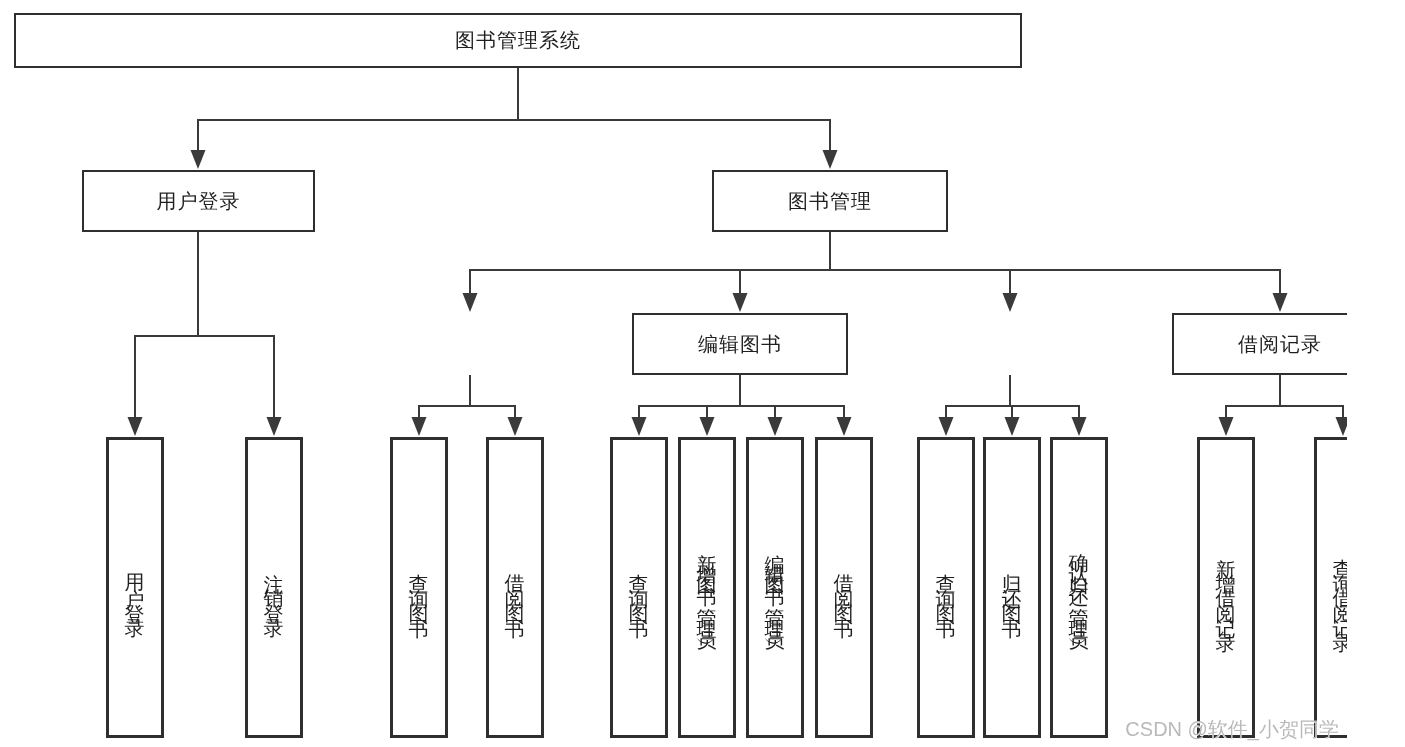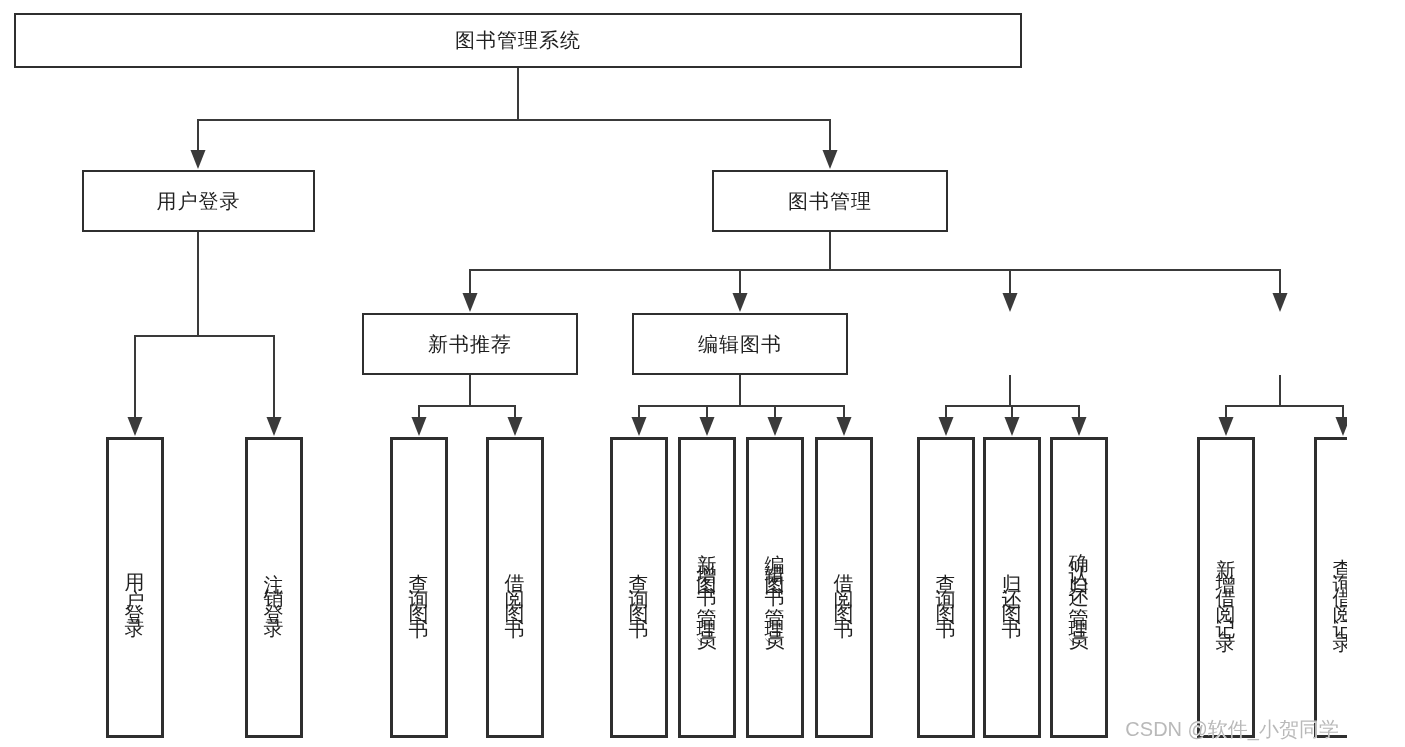--- a/index.html
+++ b/index.html
@@ -112,25 +112,25 @@
     <span>图书管理系统</span>
   </div>
 
   <div class="box h" style="left:82px;top:170px;width:233px;height:62px">
     <span>用户登录</span>
   </div>
   <div class="box h" style="left:712px;top:170px;width:236px;height:62px">
     <span>图书管理</span>
   </div>
 
-  <div class="box h" style="left:362px;top:313px;width:216px;height:62px">
-    <span>新书推荐</span>
-  </div>
   <div class="box h" style="left:632px;top:313px;width:216px;height:62px">
     <span>编辑图书</span>
+  </div>
+  <div class="box h" style="left:1172px;top:313px;width:216px;height:62px">
+    <span>借阅记录</span>
   </div>
 
   <div class="box leaf" style="left:106px;top:437px;width:58px;height:301px">
     <span class="leaf-text">用户登录</span>
   </div>
   <div class="box leaf" style="left:245px;top:437px;width:58px;height:301px">
     <span class="leaf-text">注销登录</span>
   </div>
 
   <div class="box leaf" style="left:390px;top:437px;width:58px;height:301px">

